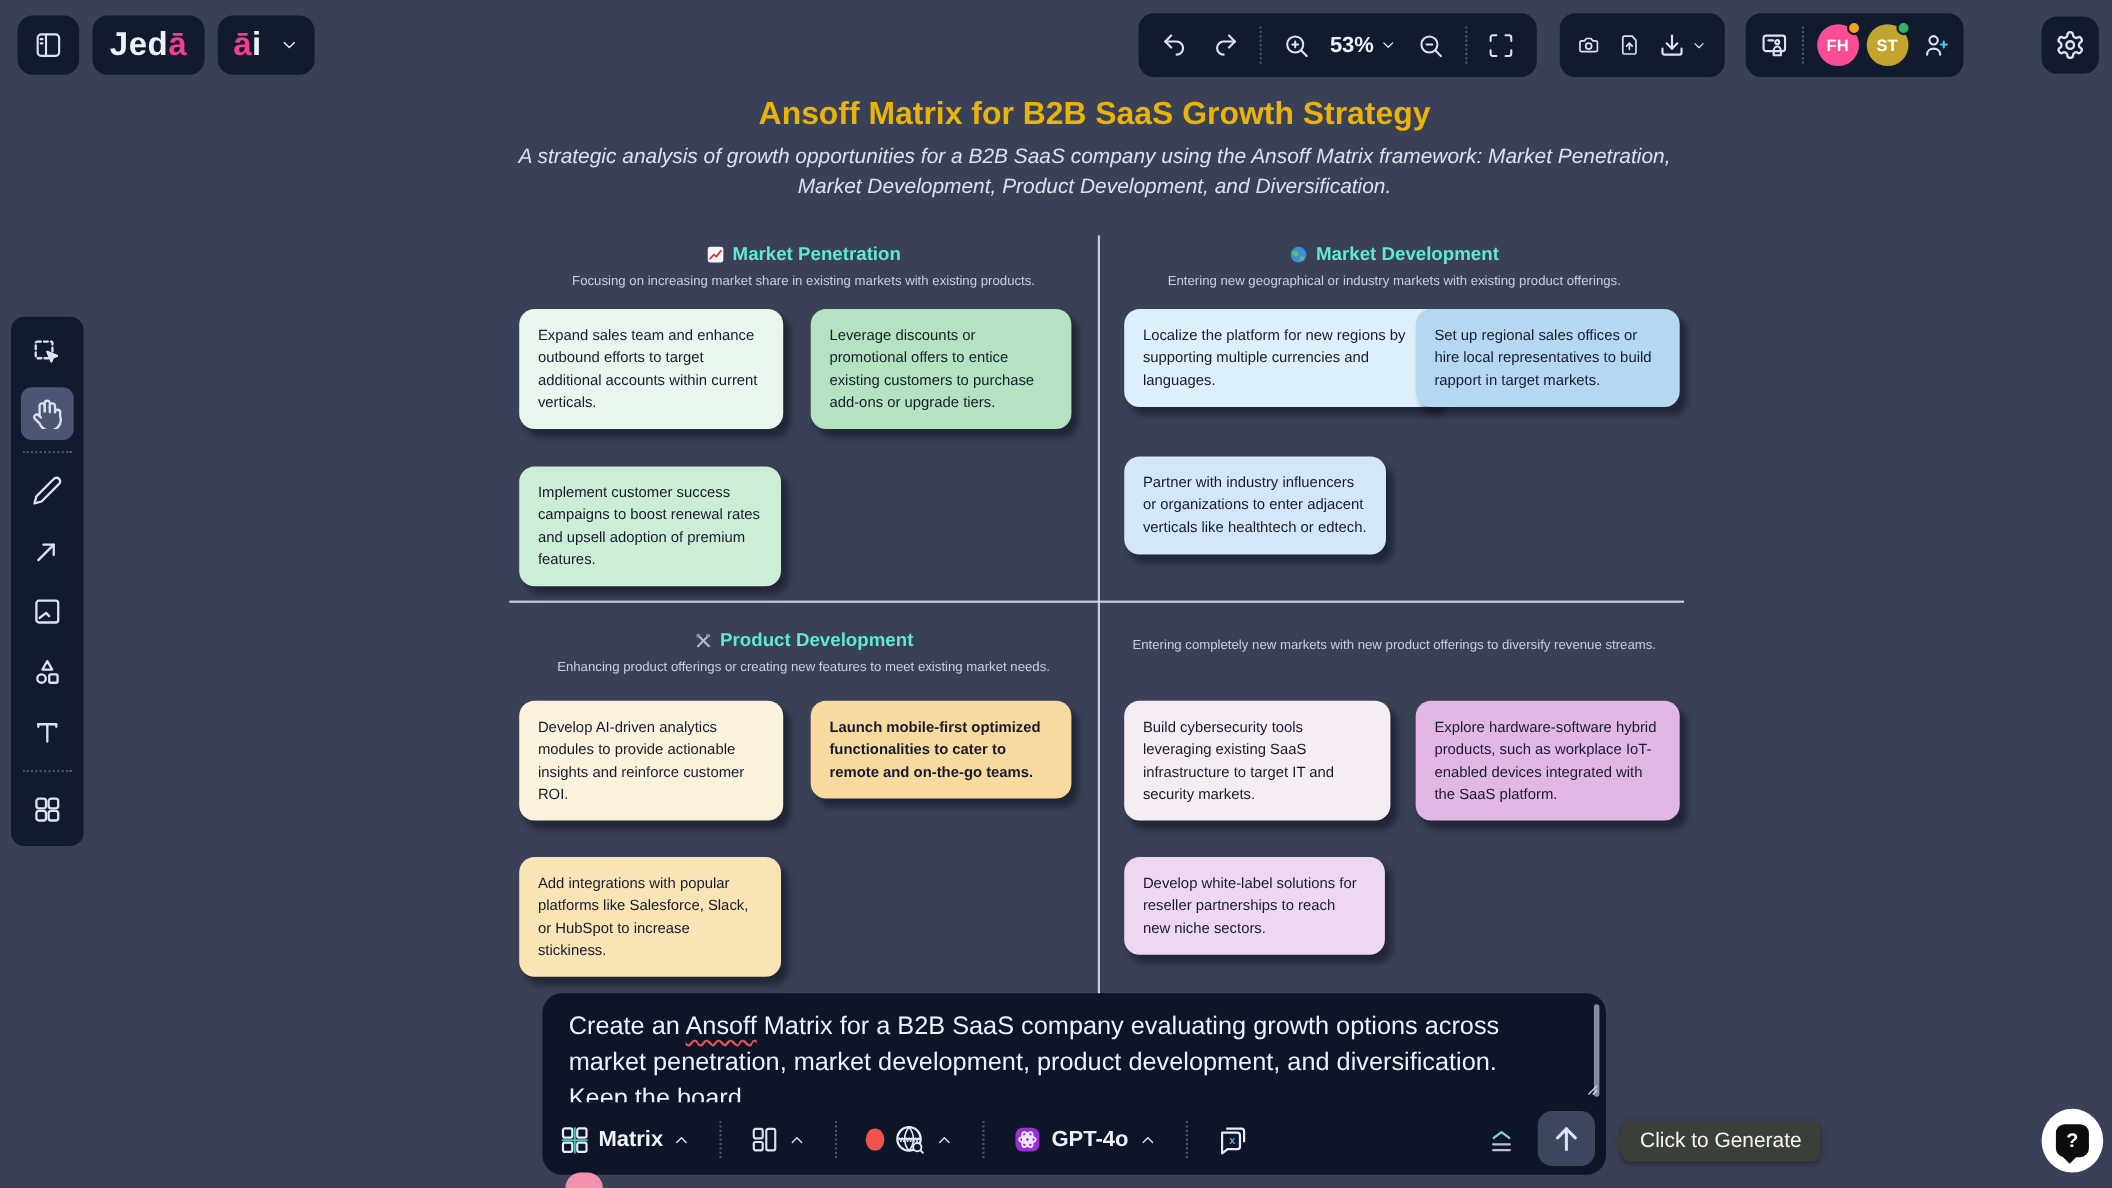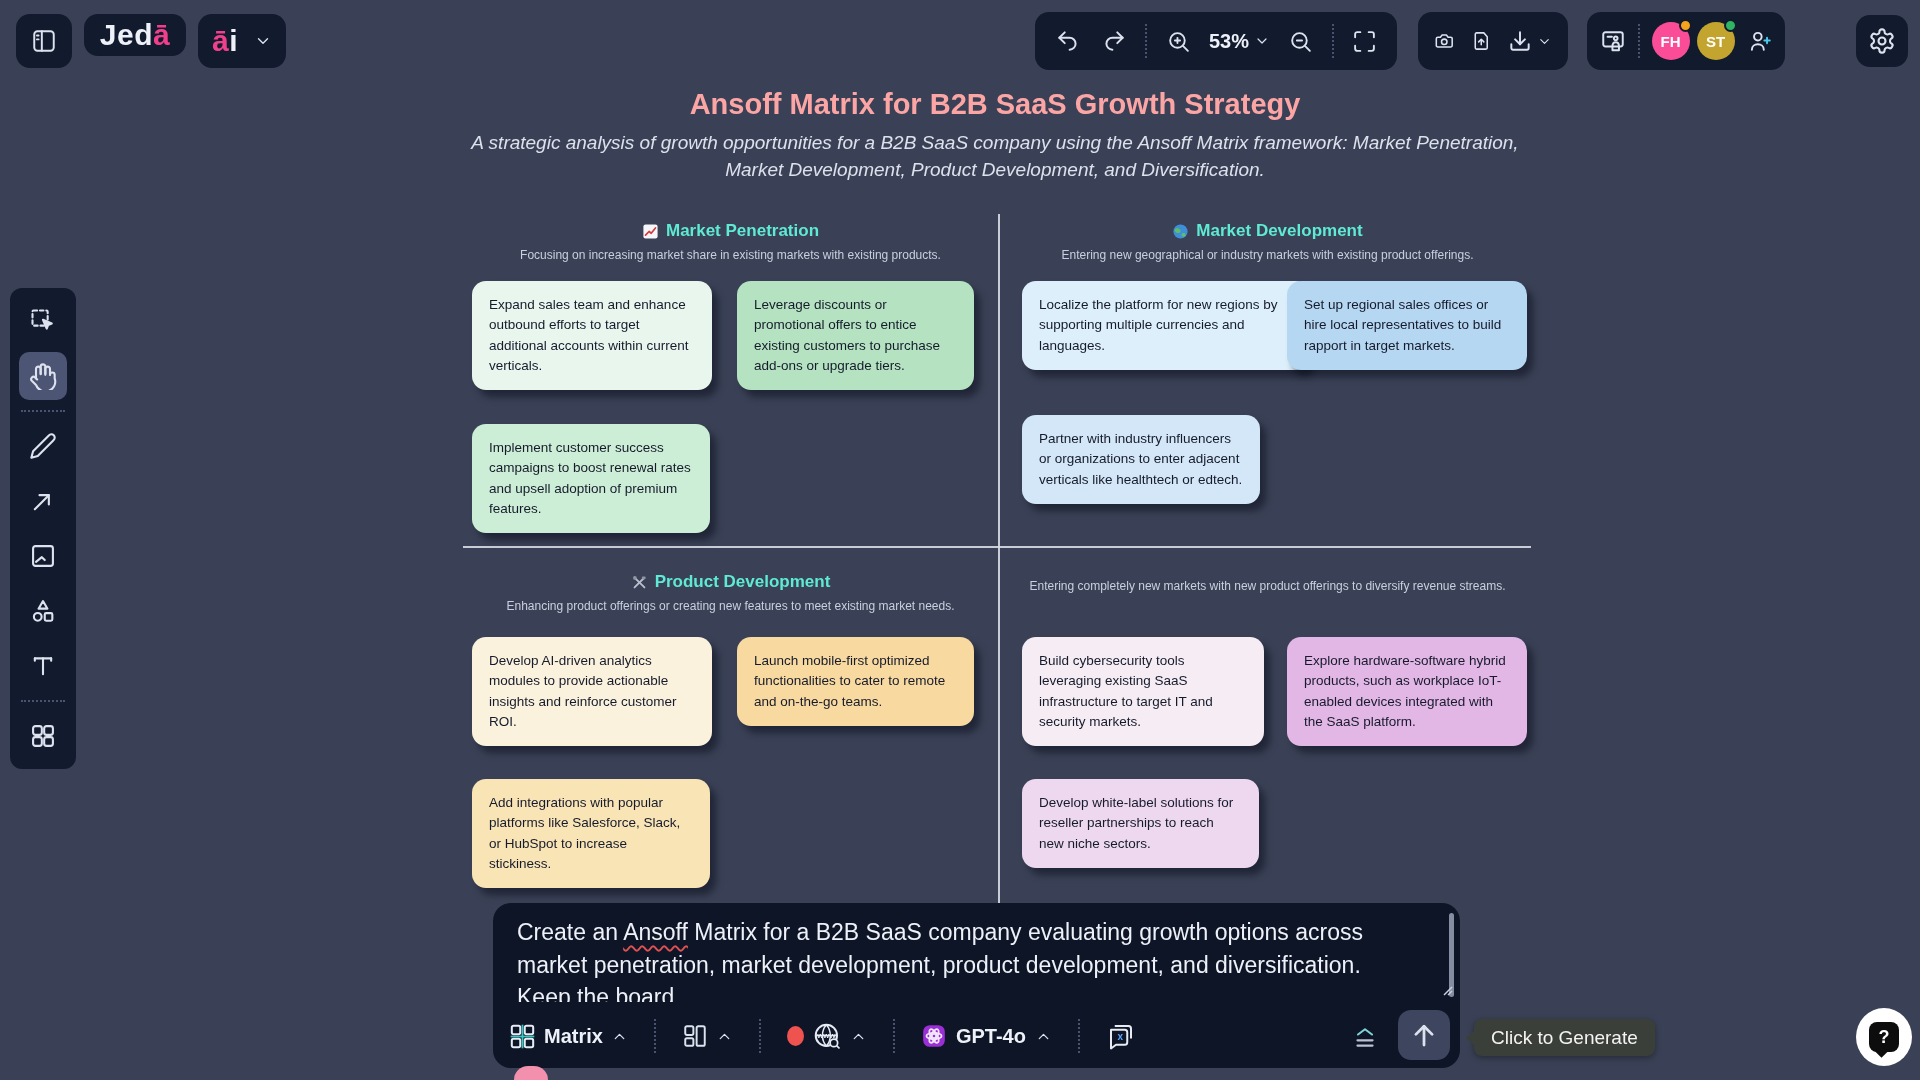--- a/index.html
+++ b/index.html
@@ -23,21 +23,21 @@
   
   .logo-text { font-size:30px; font-weight:700; color:#eef1f8; letter-spacing:.5px; }
   .logo-accent { color:#f0408c; }
   .zoom-label { font-size:20px; font-weight:700; color:#eef1f8; }
 
   .avatar { width:38px; height:38px; border-radius:50%; display:flex; align-items:center; justify-content:center;
             font-size:15px; font-weight:700; color:#fff; position:relative; }
   .avatar .status { position:absolute; width:13px; height:13px; border-radius:50%; top:-3px; right:-2px; border:2px solid #121a2e; }
 
   
-  .board-title { font-size:29px; font-weight:700; color:#fca5a5; text-align:center; }
+  .board-title { font-size:29px; font-weight:700; color:#eab308; text-align:center; }
   .board-subtitle { font-size:19px; color:#dde1ec; text-align:center; line-height:1.4;font-style:italic; }
   .qhead { text-align:center; }
   .qtitle { font-size:17px; font-weight:700; color:#5eead4; display:flex; align-items:center; justify-content:center; gap:7px; }
   .qdesc { font-size:12px; color:#c9cfdf; margin-top:7px; }
   .divline { background:#d9dde7; opacity:.9; }
 
   .note {
     position:absolute; border-radius:14px; padding:14px 17px;
     font-size:13.5px; line-height:1.5; color:#161b2c;
     box-shadow:6px 7px 7px rgba(8,12,24,.5);
@@ -93,21 +93,21 @@
 
 <div class="abs btn-dark" style="left:16px;top:14px;width:56px;height:54px">
   <svg class="ic" width="26" height="26" viewBox="0 0 24 24">
     <rect x="3" y="3" width="18" height="18" rx="3"></rect>
       <line x1="10" y1="3" x2="10" y2="21"></line>
       <line x1="5.5" y1="7" x2="7" y2="7"></line>
       <line x1="5.5" y1="10.5" x2="7" y2="10.5"></line>
   </svg>
 </div>
 
-<div class="abs btn-dark" style="left:84px;top:14px;width:102px;height:42px">
+<div class="abs btn-dark" style="left:84px;top:14px;width:102px;height:54px">
   <span class="logo-text"><span>Jed</span><span class="logo-accent">ā</span></span>
 </div>
 
 <div class="abs btn-dark" style="left:198px;top:14px;width:88px;height:54px;gap:16px">
   <span class="logo-text"><span class="logo-accent">ā</span><span>i</span></span>
   <svg class="ic" width="18" height="18" viewBox="0 0 24 24">
       <polyline points="6 9 12 15 18 9"></polyline>
     </svg>
 </div>
 
@@ -307,21 +307,21 @@
 
 <div class="note" style="left: 472px; top: 281px; width: 240px; background-color: rgb(233, 246, 238);">Expand sales team and enhance outbound efforts to target additional accounts within current verticals.</div>
 <div class="note" style="left: 737px; top: 281px; width: 237px; background-color: rgb(181, 227, 193);">Leverage discounts or promotional offers to entice existing customers to purchase add-ons or upgrade tiers.</div>
 <div class="note" style="left: 472px; top: 424px; width: 238px; background-color: rgb(205, 238, 214);">Implement customer success campaigns to boost renewal rates and upsell adoption of premium features.</div>
 
 <div class="note" style="left: 1022px; top: 281px; width: 288px; background-color: rgb(221, 239, 251);">Localize the platform for new regions by supporting multiple currencies and languages.</div>
 <div class="note" style="left: 1287px; top: 281px; width: 240px; background-color: rgb(182, 215, 242);">Set up regional sales offices or hire local representatives to build rapport in target markets.</div>
 <div class="note" style="left: 1022px; top: 415px; width: 238px; background-color: rgb(211, 231, 248);">Partner with industry influencers or organizations to enter adjacent verticals like healthtech or edtech.</div>
 
 <div class="note" style="left: 472px; top: 637px; width: 240px; background-color: rgb(251, 242, 221);">Develop AI-driven analytics modules to provide actionable insights and reinforce customer ROI.</div>
-<div class="note" style="left: 737px; top: 637px; width: 237px; background-color: rgb(248, 217, 160);">Launch mobile-first optimized functionalities to cater to remote and on-the-go teams.</div>
+<div class="note" style="left: 737px; top: 637px; width: 237px; background-color: rgb(248, 217, 160); font-weight: bold;">Launch mobile-first optimized functionalities to cater to remote and on-the-go teams.</div>
 <div class="note" style="left: 472px; top: 779px; width: 238px; background-color: rgb(249, 228, 182);">Add integrations with popular platforms like Salesforce, Slack, or HubSpot to increase stickiness.</div>
 
 <div class="note" style="left: 1022px; top: 637px; width: 242px; background-color: rgb(246, 236, 244);">Build cybersecurity tools leveraging existing SaaS infrastructure to target IT and security markets.</div>
 <div class="note" style="left: 1287px; top: 637px; width: 240px; background-color: rgb(227, 183, 229);">Explore hardware-software hybrid products, such as workplace IoT-enabled devices integrated with the SaaS platform.</div>
 <div class="note" style="left: 1022px; top: 779px; width: 237px; background-color: rgb(238, 216, 239);">Develop white-label solutions for reseller partnerships to reach new niche sectors.</div>
 
 <div class="abs prompt-box">
   <div class="prompt-text">
     <span>Create an </span><span class="misspell">Ansoff</span><span> Matrix for a B2B SaaS company evaluating growth options across market penetration, market development, product development, and diversification. Keep the board</span>
   </div>

